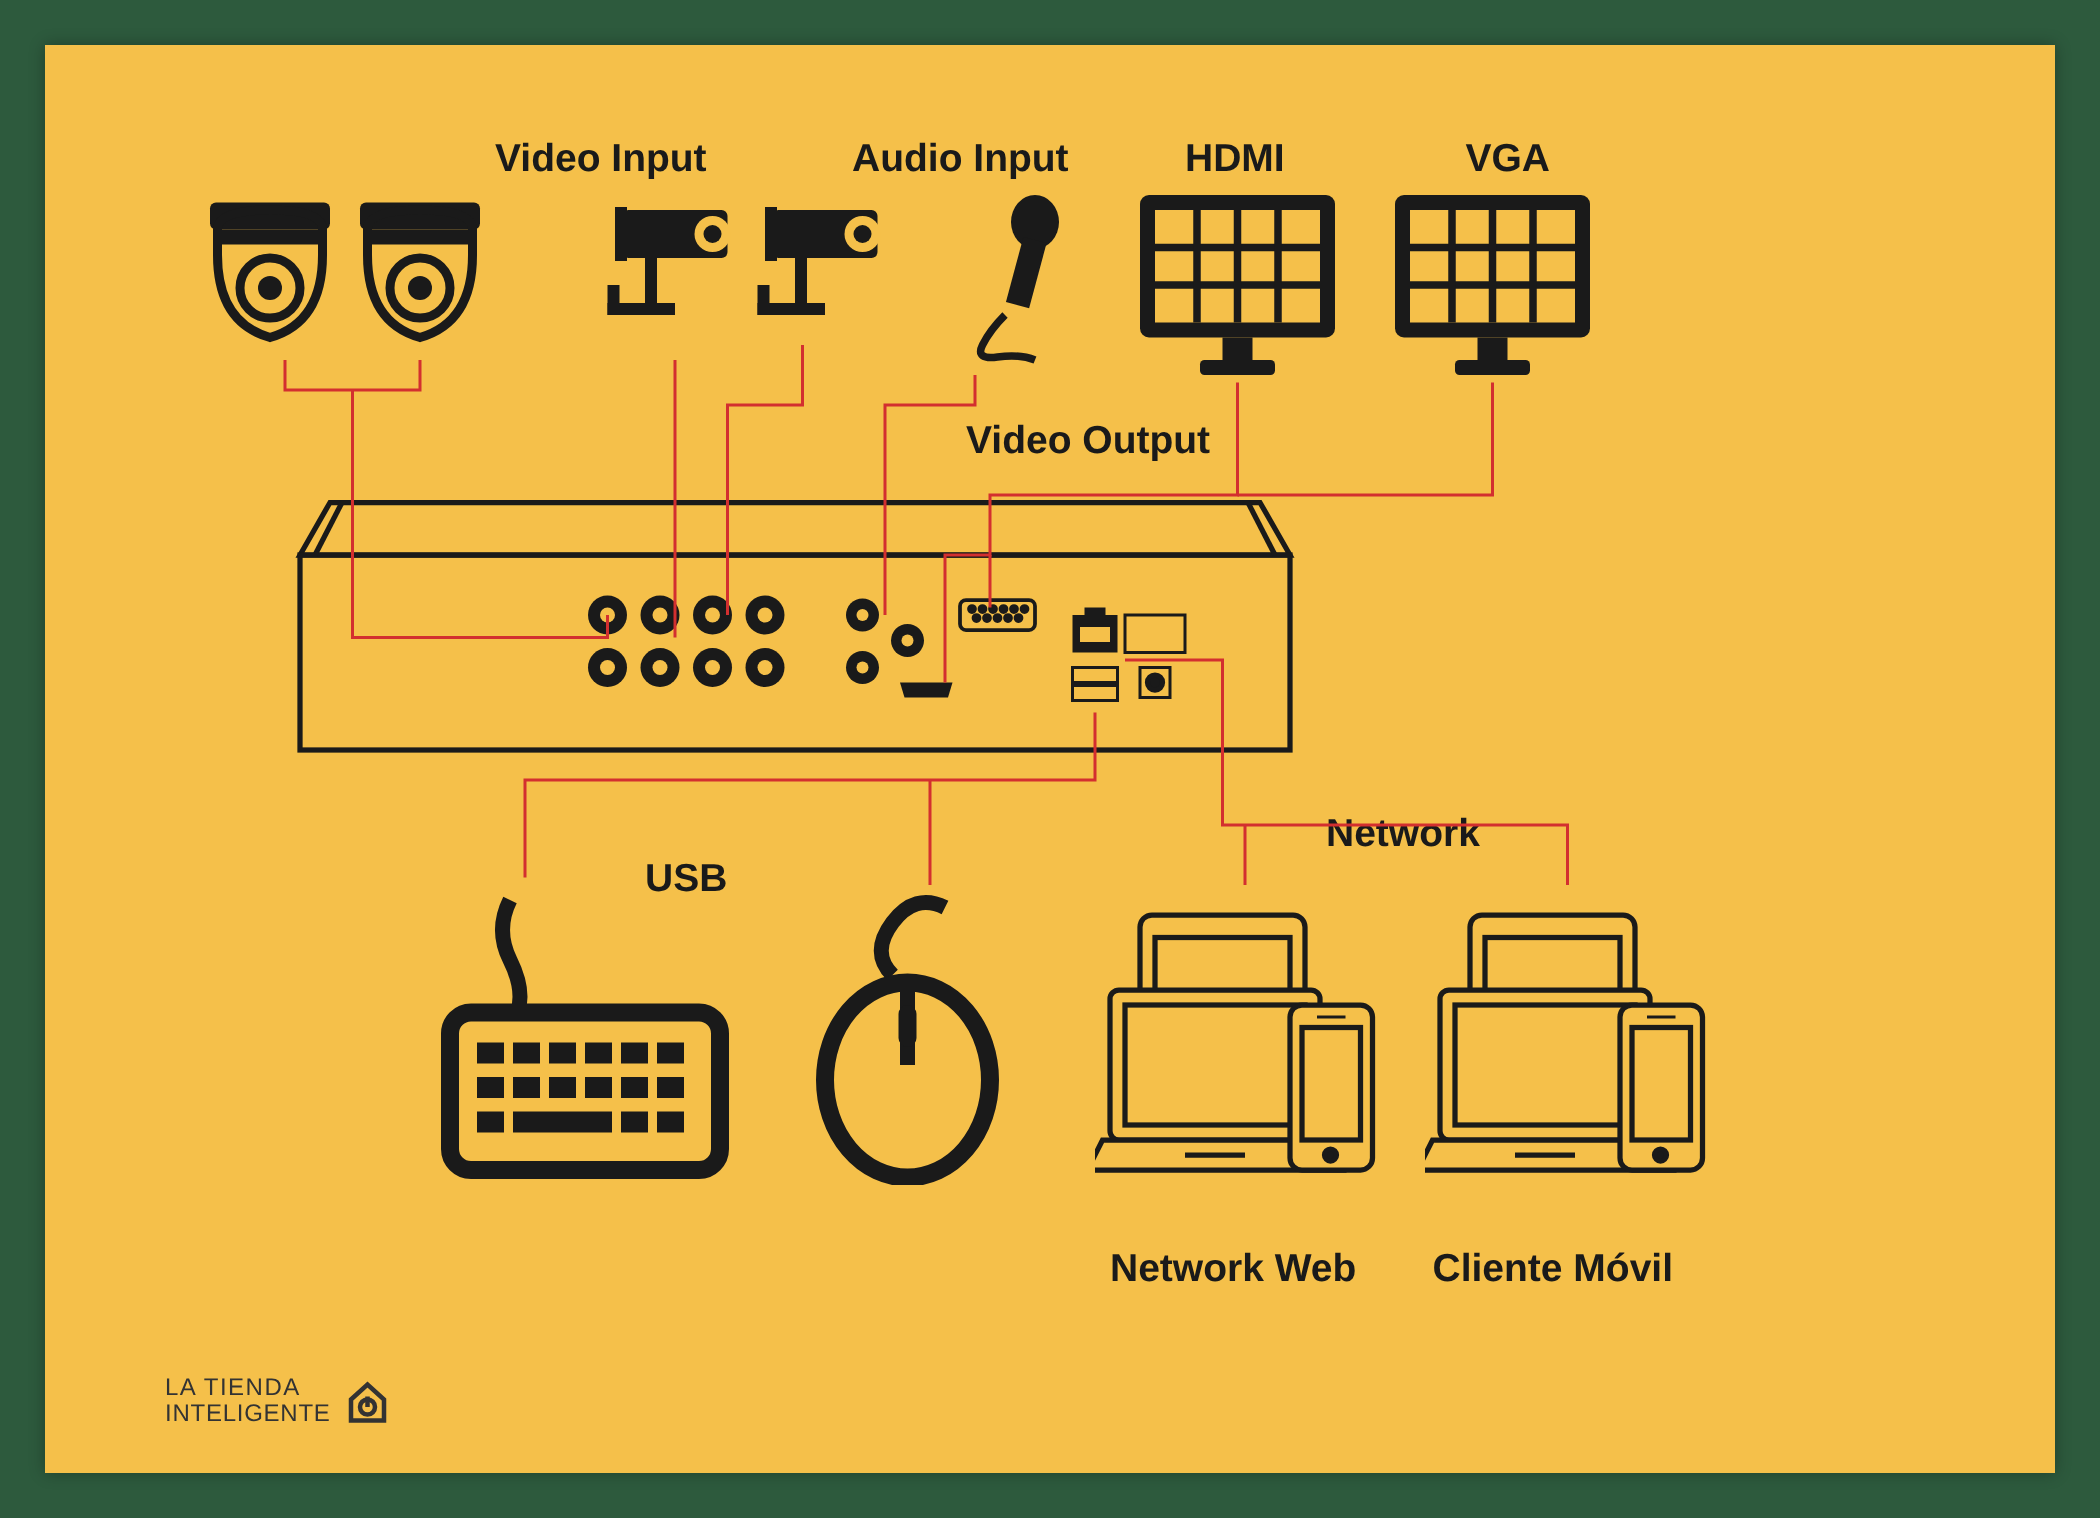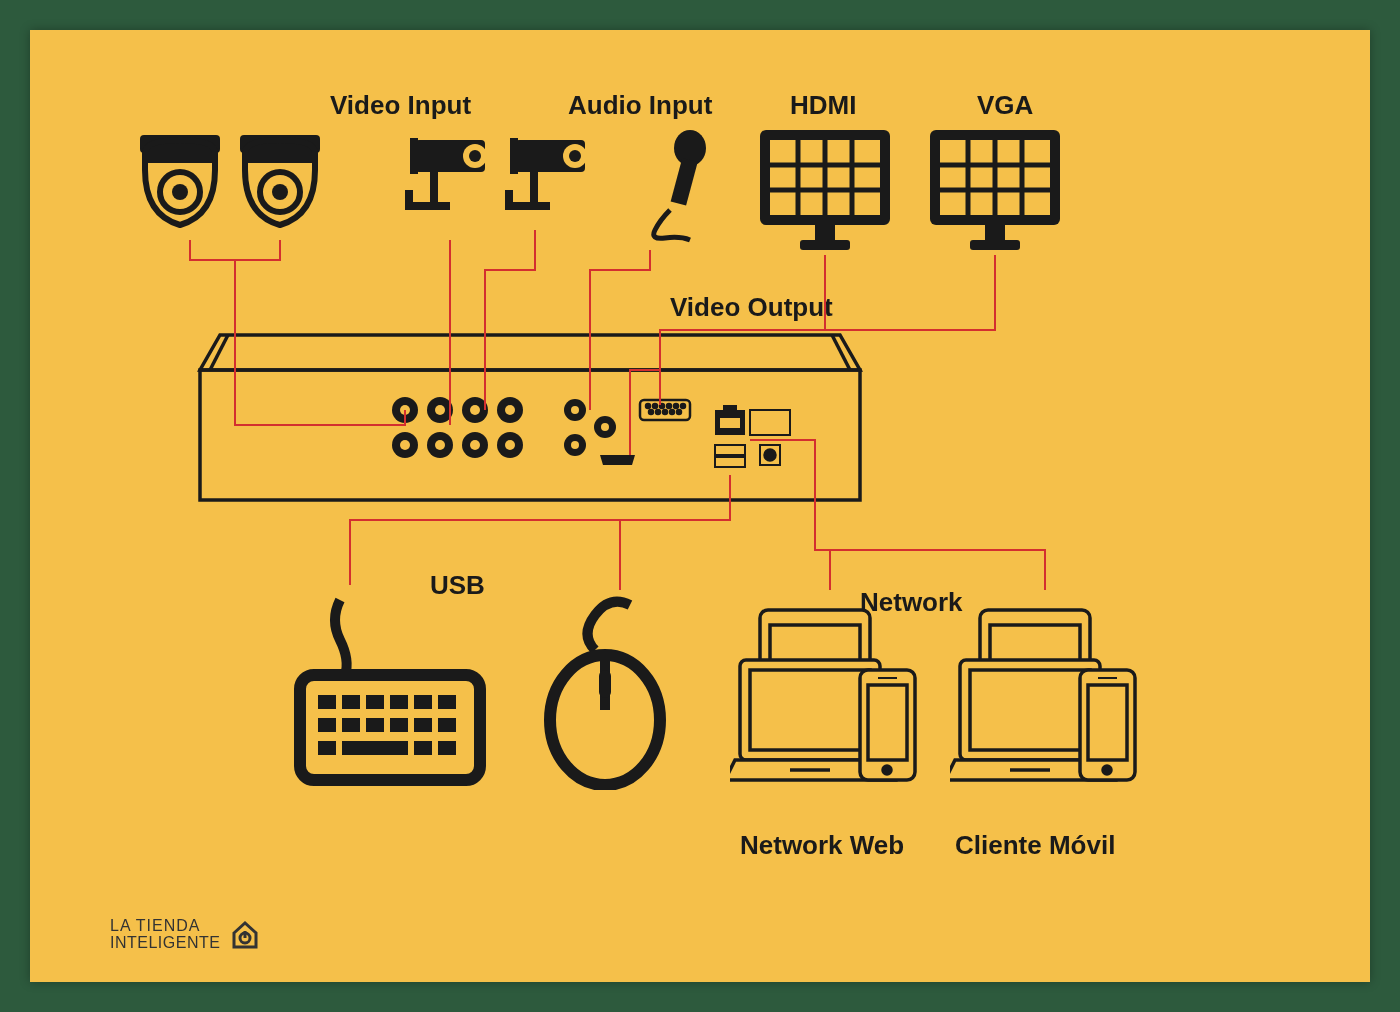--- a/index.html
+++ b/index.html
@@ -46,23 +46,23 @@
 </style>
 </head>
 <body>
 
 <div class="canvas">
 
   <div class="label" style="left:300px; top:60px;">Video Input</div>
   <div class="label" style="left:538px; top:60px;text-align:center;">Audio Input</div>
   <div class="label" style="left:760px; top:60px;text-align:right;">HDMI</div>
   <div class="label" style="left:947px; top:60px;">VGA</div>
-  <div class="label" style="left:640px; top:248px;margin-top:14px;">Video Output</div>
+  <div class="label" style="left:614px; top:248px;">Video Output</div>
   <div class="label" style="left:400px; top:540px;">USB</div>
-  <div class="label" style="left:830px; top:510px;margin-top:47px;">Network</div>
+  <div class="label" style="left:854px; top:510px;">Network</div>
   <div class="label" style="left:710px; top:800px;">Network Web</div>
   <div class="label" style="left:925px; top:800px;">Cliente Móvil</div>
 
   <div class="icon-group" style="left:100px; top:100px;">
     <svg width="200" height="110" viewBox="0 0 200 110">
       <g fill="#1a1a1a">
 
         <rect x="10" y="5" width="80" height="18" rx="4"></rect>
         <path d="M15 23 Q15 10 50 10 Q85 10 85 23 L85 40 Q85 85 50 95 Q15 85 15 40 Z" fill="none" stroke="#1a1a1a" stroke-width="6"></path>
         <rect x="18" y="23" width="64" height="10"></rect>

